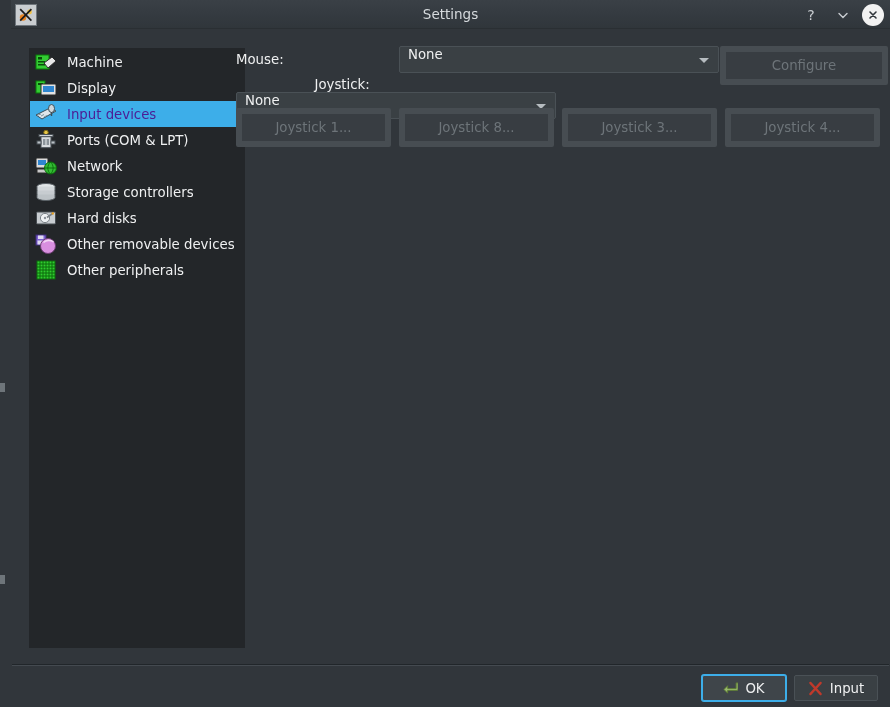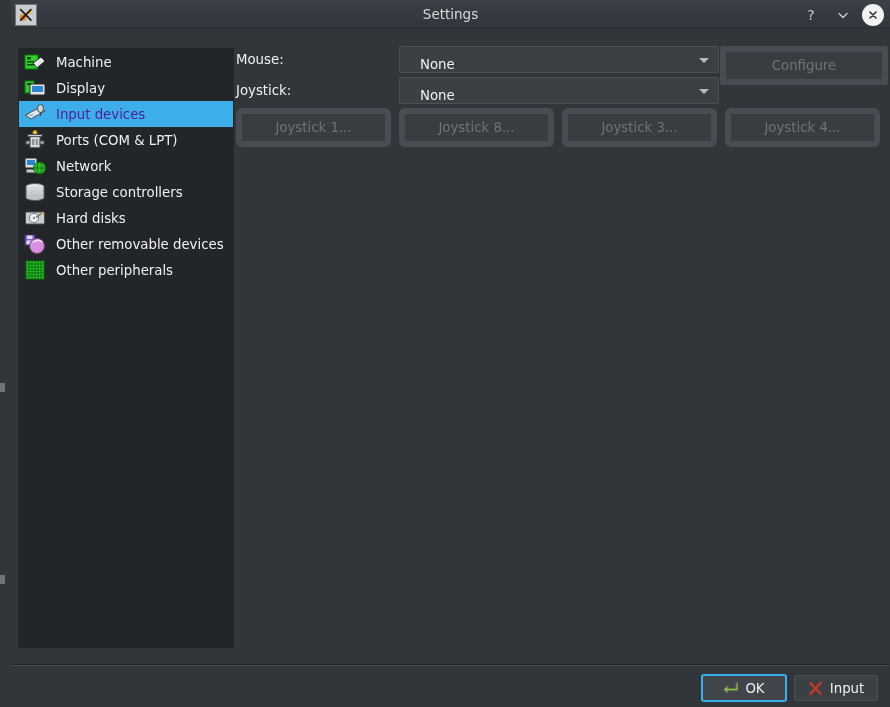--- a/index.html
+++ b/index.html
@@ -71,21 +71,21 @@
 
   
   .body-area {
     position: absolute; left: 11px; top: 29px;
     width: 879px; height: 678px;
     background: #31363b;
   }
 
   
   .sidebar {
-    position: absolute; left: 7px; top: 19px;
+    position: absolute; left: 18px; top: 19px;
     width: 216px; height: 600px;
     background: #232629;
     border: 1px solid #232629;
     overflow: hidden;
   }
   .side-item {
     position: relative;
     height: 26px;
     display: flex; align-items: center;
     padding-left: 5px;
@@ -100,38 +100,38 @@
     flex: 0 0 22px;
     display: flex; align-items: center; justify-content: center;
   }
   .side-ico svg { display: block; }
 
   
   .pane { position: absolute; left: 225px; top: 5px; width: 652px; height: 600px; }
 
   .row { position: absolute; left: 0; display: flex; align-items: center; }
   .row-mouse { top: 12px; }
-  .row-joy   { top: 43px; }
+  .row-joy   { top: 43px; flex-direction: column; }
 
   .field-label {
     width: 163px;
     color: #eff0f1;
     font-size: 13.3px;
   }
 
   .combo {
     position: relative;
     width: 320px; height: 27px;
     background: #3a4044;
     border: 1px solid #4a5156;
     border-radius: 2px;
     color: #eff0f1;
     font-size: 13.3px;
-    display: flex; align-items: flex-end;
-    padding-left: 20px;
+    display: flex; align-items: flex-start;
+    padding-left: 8px;
   }
   .combo .arrow {
     position: absolute; right: 9px; top: 50%;
     margin-top: -2px;
     width: 0; height: 0;
     border-left: 5px solid transparent;
     border-right: 5px solid transparent;
     border-top: 5px solid #b6bcc0;
   }
 
@@ -146,21 +146,21 @@
     font-family: inherit;
   }
   .btn.disabled { color: #6d7479; background: #383d42; border-color: #474d52; }
 
   .btn-configure {
     position: absolute; left: 484px; top: 12px;
     width: 168px;
   }
 
   .joy-row { position: absolute; left: 0; top: 74px; width: 652px; display: flex; gap: 8px; }
-  .joy-row .btn { width: 155px; border-radius: 6px; }
+  .joy-row .btn { width: 155px; }
 
   
   .footer-sep {
     position: absolute; left: 1px; top: 635px;
     width: 877px; height: 0;
     border-top: 1px solid #21262a;
     border-bottom: 1px solid #444a50;
   }
   .footer {
     position: absolute; left: 0; top: 637px;

